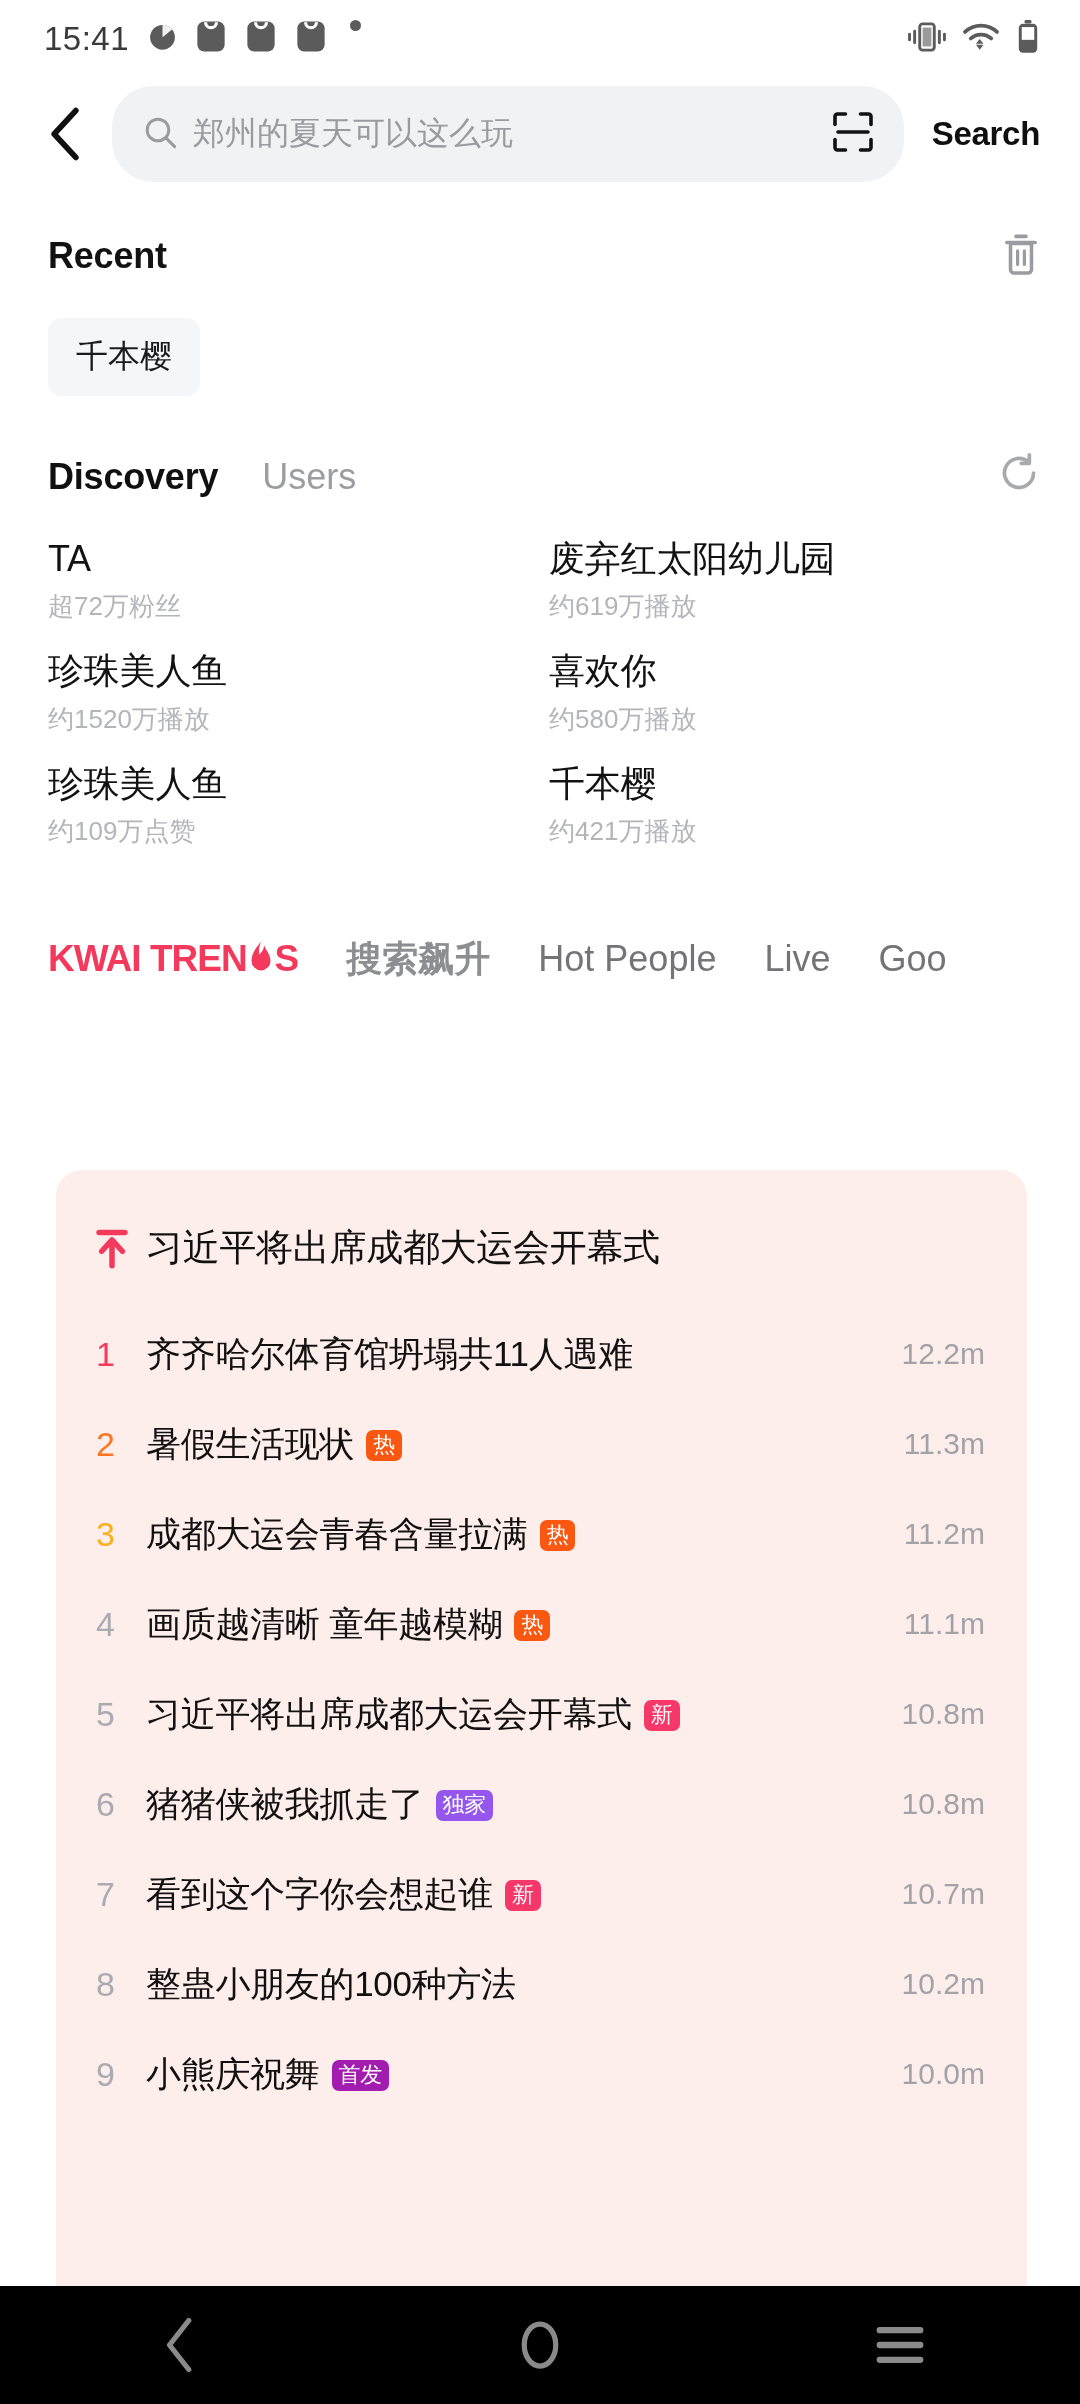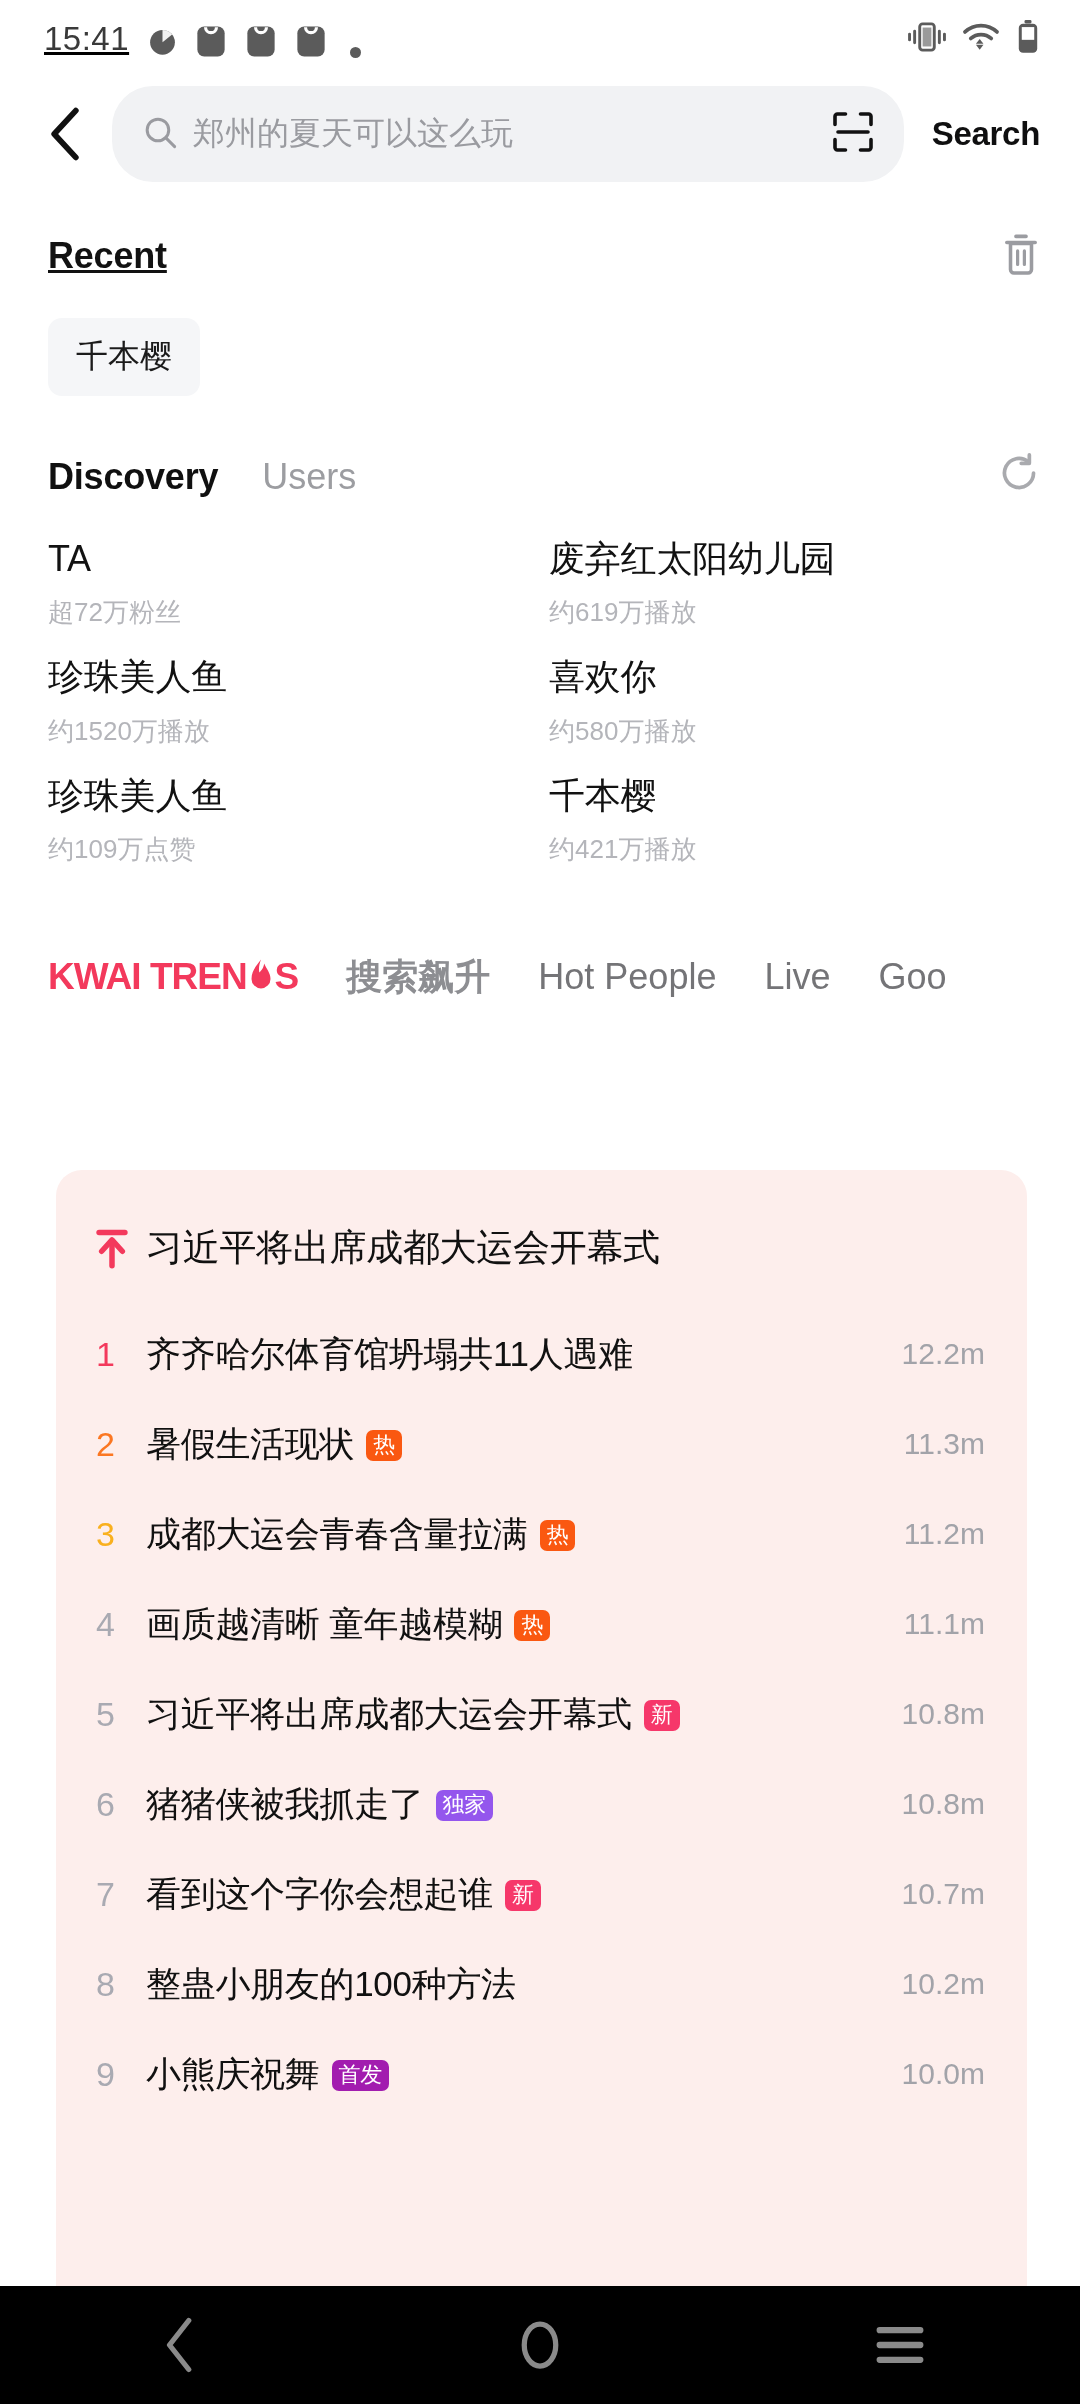--- a/index.html
+++ b/index.html
@@ -9,21 +9,21 @@
     font-family:"Liberation Sans", sans-serif;
     overflow:hidden;
   }
   body { position:relative; }
 
   
   .statusbar{
     height:78px; display:flex; align-items:center;
     padding:0 40px 0 44px; justify-content:space-between;
   }
-  .sb-left{ display:flex; align-items:flex-end; gap:17px;text-decoration:underline; }
+  .sb-left{ display:flex; align-items:flex-start; gap:17px; }
   .sb-time{ font-size:33px; color:#3a3a3a; letter-spacing:0.5px; font-weight:400;}
   .sb-ico{ width:33px; height:33px; display:inline-block; }
   .sb-dot{ width:11px; height:11px; border-radius:50%; background:#5b5b5b; display:inline-block; margin-left:4px;}
   .sb-right{ display:flex; align-items:center; gap:16px; }
 
   
   .searchbar{
     height:112px; display:flex; align-items:center; padding:0 26px 0 30px; gap:4px;
   }
   .back-btn{
@@ -39,40 +39,40 @@
     flex:1 1 auto; font-size:32px; color:#9a9ba0; white-space:nowrap; overflow:hidden;
   }
   .search-btn{
     flex:0 0 auto; font-size:33px; color:#0f0f10; font-weight:700; padding:0 14px 0 24px;
     letter-spacing:-0.3px;
   }
 
   
   .section-recent{ padding:42px 40px 0 48px; }
   .recent-head{ display:flex; align-items:center; justify-content:space-between; }
-  .recent-title{ font-size:36px; font-weight:700; color:#121212; letter-spacing:-0.2px;text-decoration:underline;}
+  .recent-title{ font-size:36px; font-weight:700; color:#121212; letter-spacing:-0.2px;}
   .chips{ display:flex; flex-wrap:wrap; gap:20px; margin-top:38px; }
   .chip{
     background:#f5f6f8; border-radius:14px; padding:17px 28px;
     font-size:32px; color:#1b1b1b;
   }
 
   
   .section-disc{ padding:56px 40px 0 48px; }
   .disc-head{ display:flex; align-items:flex-end; justify-content:space-between; }
   .disc-tabs{ display:flex; align-items:baseline; gap:44px; }
   .disc-tab{ font-size:36px; color:#9c9da1; }
   .disc-tab.active{ color:#101010; font-weight:700; letter-spacing:-0.2px;}
   .disc-grid{
     display:grid; grid-template-columns:1fr 1fr; margin-top:40px;
     row-gap:26px; column-gap:10px;
   }
   .disc-item{ padding-right:10px; }
   .disc-name{ font-size:36px; color:#121212; line-height:1.18; letter-spacing:-0.2px;}
-  .disc-meta{ font-size:26px; color:#b4b5ba; margin-top:15px; }
+  .disc-meta{ font-size:26px; color:#b4b5ba; margin-top:9px; }
 
   
   .trend-tabs{
     display:flex; align-items:center; gap:48px; padding:64px 0 0 48px;
     white-space:nowrap; overflow:hidden; height:156px;
   }
   .kwai-logo{
     display:flex; align-items:center; font-size:37px; font-weight:700;
     color:#f3395c; letter-spacing:-1px; font-family:"Liberation Sans", sans-serif;
   }

